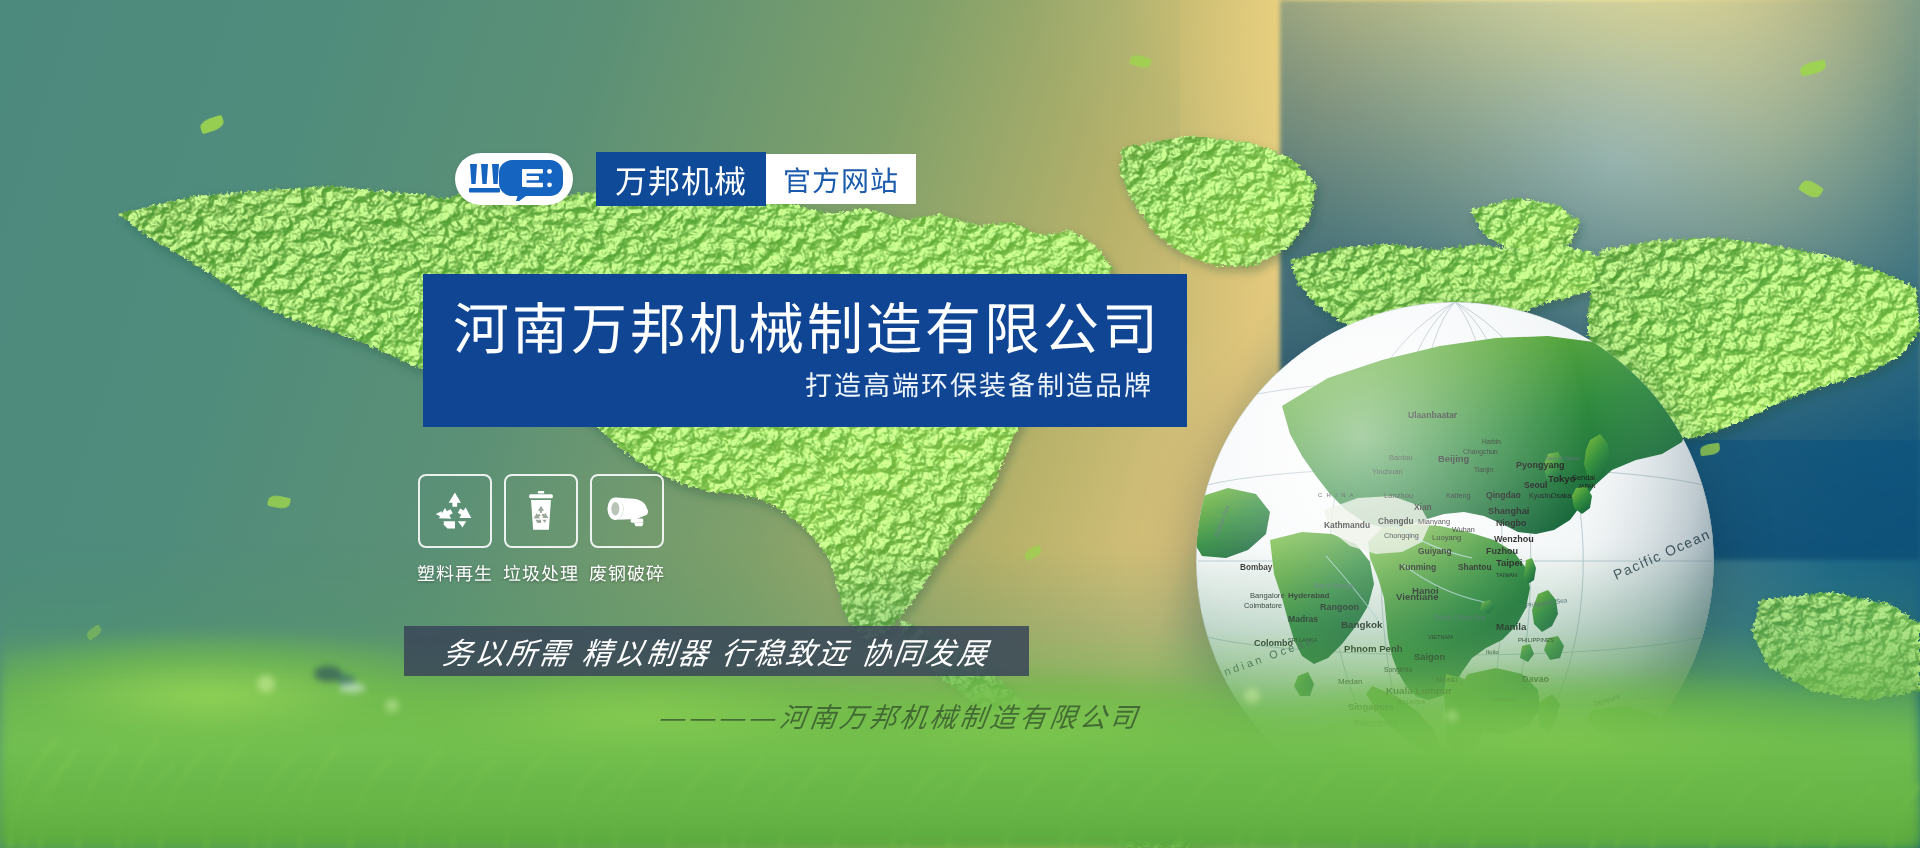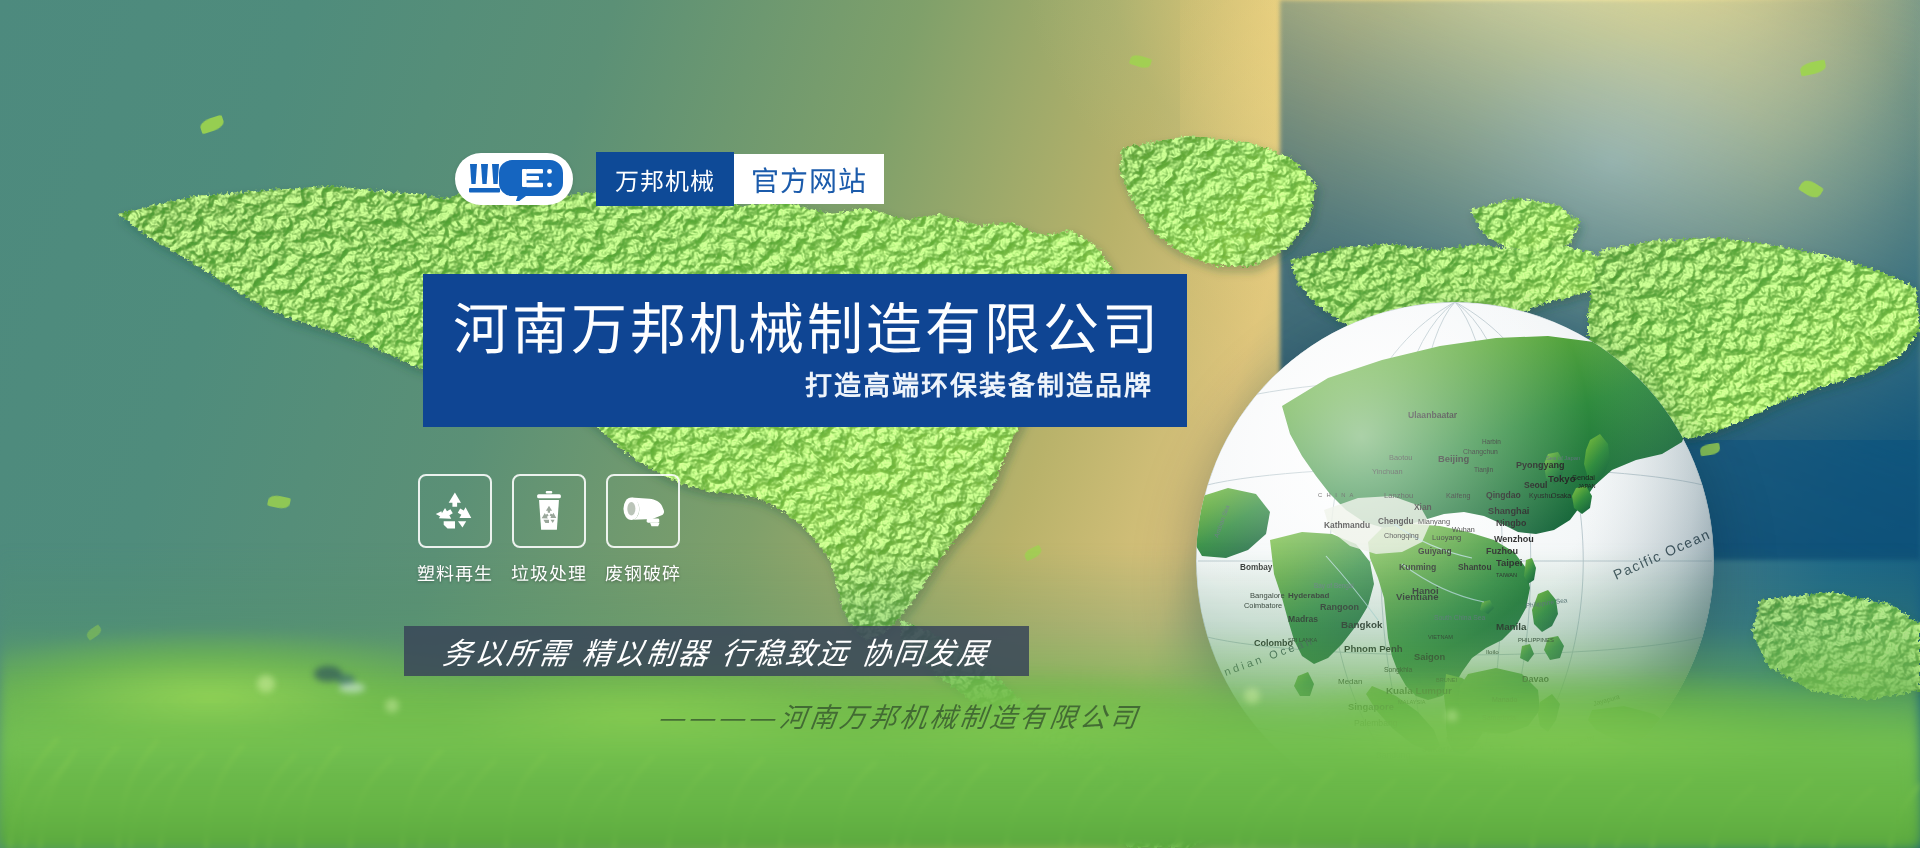--- a/index.html
+++ b/index.html
@@ -69,21 +69,21 @@
     display:flex; align-items:center; justify-content:center;
     box-shadow:0 1px 4px rgba(0,0,0,.10);
     margin-right:23px;
   }
   .logo-mark svg{ display:block; }
 
   .brand-tab{
     height:54px; padding:0 19px;
     display:flex; align-items:center; justify-content:center;
     background:#0e4a97; color:#ffffff;
-    font-size:24px; letter-spacing:1px; font-weight:400;
+    font-size:32px; letter-spacing:1px; font-weight:400;
     font-family:"DejaVu Sans","Liberation Sans",sans-serif;
   }
   .site-tab{
     height:50px; padding:0 17px;
     display:flex; align-items:center; justify-content:center;
     background:#ffffff; color:#1b5bab;
     font-size:28px; letter-spacing:1px; font-weight:400;
     font-family:"DejaVu Sans","Liberation Sans",sans-serif;
   }
 
@@ -95,28 +95,28 @@
     padding:24px 34px 0 30px;
   }
   .title-main{
     color:#fdfeff; font-size:56px; line-height:64px;
     letter-spacing:3px; font-weight:400; white-space:nowrap;
     font-family:"DejaVu Sans","Liberation Sans",sans-serif;
   }
   .title-sub{
     margin-top:8px; text-align:right;
     color:#eef4fb; font-size:27px; line-height:32px;
-    letter-spacing:2px; font-weight:700;
+    letter-spacing:2px; font-weight:400;
     font-family:"DejaVu Sans","Liberation Sans",sans-serif;
   }
 
   
   .svc-row{
     position:absolute; left:418px; top:474px;
-    display:flex; gap:20px;
+    display:flex; gap:12px;
   }
   .svc{
     width:74px;
     display:flex; flex-direction:column; align-items:center;
   }
   .svc-box{
     width:74px; height:74px;
     border:2px solid rgba(255,255,255,.88);
     border-radius:8px;
     display:flex; align-items:center; justify-content:center;

